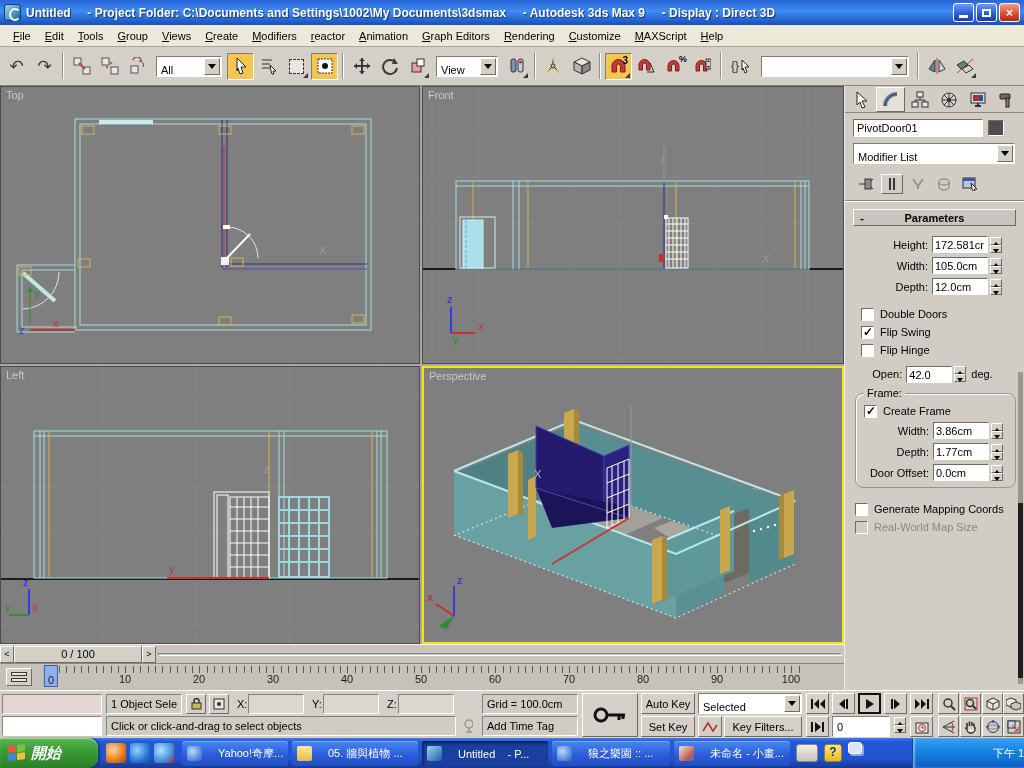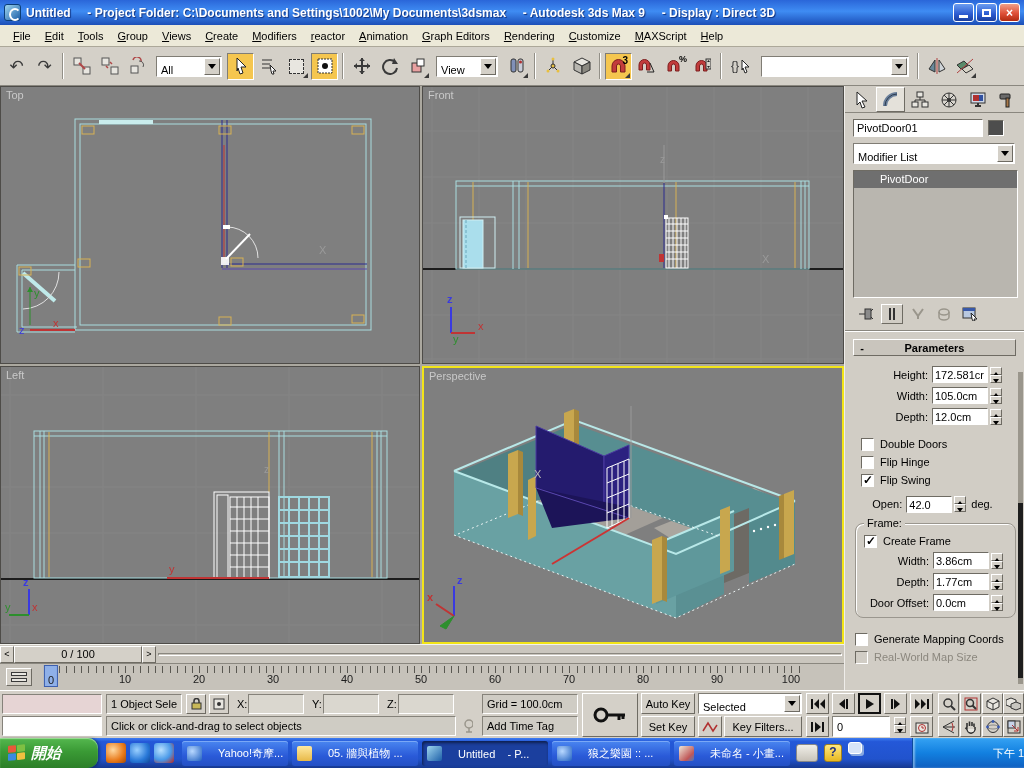--- a/index.html
+++ b/index.html
@@ -604,23 +604,20 @@
         <span class="swatch"></span>
       </div>
 
       <div class="cp-modlist">
         <span class="dd" style="width:162px">
           <span class="ddtxt">Modifier List</span>
           <span class="ddarrow"></span>
         </span>
       </div>
 
-      <div class="stack">
-        <div class="stackrow">PivotDoor</div>
-      </div>
 
       <div class="stackbar">
         <span class="sbtn">
             <svg width="16" height="14">
               <path d="M1 7 H7" stroke="#333"></path>
               <rect x="7" y="2" width="6" height="10" fill="#8a8a8a" stroke="#333"></rect>
               <path d="M13 4 L15 2 M13 10 L15 12" stroke="#333"></path>
             </svg>
           </span>
         <span class="sbtn framed">
@@ -679,26 +676,26 @@
               <b class="up"></b>
               <b class="dn"></b>
             </span>
         </div>
         <div style="height:8px"></div>
         <div class="crow">
             <span class="cb"></span>
             <span>Double Doors</span>
           </div>
         <div class="crow">
+            <span class="cb on"></span>
+            <span>Flip Swing</span>
+          </div>
+        <div class="crow">
             <span class="cb"></span>
             <span>Flip Hinge</span>
-          </div>
-        <div class="crow">
-            <span class="cb on"></span>
-            <span>Flip Swing</span>
           </div>
         <div class="openrow">
           <span class="plabel">Open:</span>
           <span class="pfield" style="width:46px">42.0</span>
           <span class="spn">
               <b class="up"></b>
               <b class="dn"></b>
             </span>
           <span class="plabel" style="margin-left:5px">deg.</span>
         </div>

